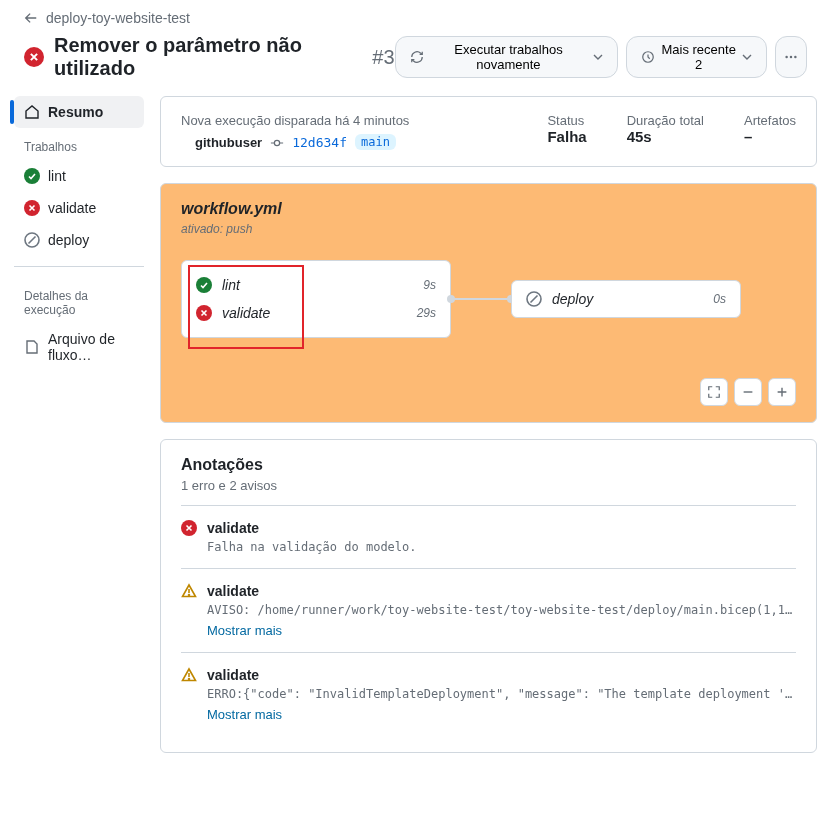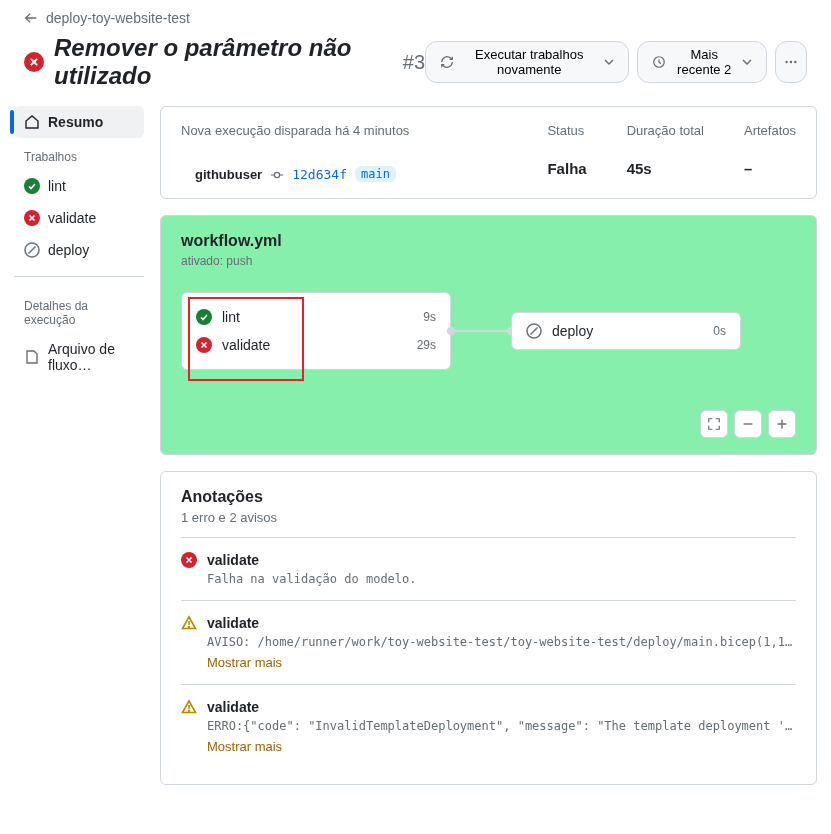--- a/index.html
+++ b/index.html
@@ -1,37 +1,37 @@
 <!DOCTYPE html>
 <html><head>
 <meta charset="utf-8">
 <style>
   * { box-sizing: border-box; margin: 0; padding: 0; }
   body { font-family: -apple-system, BlinkMacSystemFont, "Segoe UI", Helvetica, Arial, sans-serif; font-size: 14px; color: #1f2328; background: #fff; width: 831px; }
   .header { padding: 10px 24px 16px; }
   .back-link { display: flex; align-items: center; gap: 8px; color: #656d76; font-size: 14px; margin-bottom: 8px; cursor: pointer; }
   .title-row { display: flex; align-items: center; justify-content: space-between; }
   .title-left { display: flex; align-items: center; gap: 10px; }
-  .title-text { font-size: 24px; font-weight: 600; font-style: italic; }
+  .title-text { font-size: 20px; font-weight: 600; }
   .title-num { font-size: 20px; color: #656d76; font-weight: 400; }
   .btn-group { display: flex; gap: 8px; }
   .btn { display: inline-flex; align-items: center; gap: 6px; padding: 5px 14px; border: 1px solid #d0d7de; border-radius: 12px; background: #f6f8fa; font-size: 13px; cursor: pointer; }
   .btn-icon-only { padding: 5px 8px; }
   .main { display: flex; gap: 16px; padding: 0 14px 24px; }
   .sidebar { width: 130px; flex-shrink: 0; }
   .side-item { display: flex; align-items: center; gap: 8px; padding: 8px 10px; border-radius: 6px; cursor: pointer; font-size: 14px; }
   .side-item.active { background: #f0f1f3; font-weight: 600; position: relative; }
   .side-item.active::before { content: ""; position: absolute; left: -4px; top: 4px; bottom: 4px; width: 4px; background: #0969da; border-radius: 2px; }
   .side-heading { font-size: 12px; color: #656d76; padding: 12px 10px 6px; }
   .side-divider { border: none; border-top: 1px solid #d0d7de; margin: 10px 0; }
   .content { flex: 1; min-width: 0; }
   .card { border: 1px solid #d0d7de; border-radius: 6px; padding: 16px 20px; margin-bottom: 16px; background: #fff; }
-  .card.gray { background: #86efac; }
+  .card.gray { background: #fdba74; font-style: italic; }
   .meta-row { display: flex; gap: 40px; }
-  .meta-col { display: flex; flex-direction: column; gap: 22px; }
+  .meta-col { display: flex; flex-direction: column; gap: 0; }
   .meta-label { font-size: 13px; color: #656d76; }
   .meta-val { font-size: 15px; font-weight: 600; }
   .trigger-info { display: flex; align-items: flex-end; gap: 8px; font-size: 13px; margin-top: 6px; padding-left: 14px;}
   .commit-hash { font-family: ui-monospace, SFMono-Regular, "SF Mono", Menlo, monospace; color: #0969da; }
   .branch-badge { background: #ddf4ff; color: #0969da; padding: 1px 6px; border-radius: 6px; font-family: ui-monospace, monospace; font-size: 12px; }
   .wf-title { font-size: 16px; font-weight: 600; margin-bottom: 4px; }
   .wf-sub { font-size: 12px; color: #656d76; margin-bottom: 24px; }
   .graph-row { display: flex; align-items: center; gap: 0; }
   .job-box { background: #fff; border: 1px solid #d0d7de; border-radius: 6px; padding: 10px 14px; width: 270px; position: relative; }
   .job-item { display: flex; align-items: center; justify-content: space-between; padding: 6px 0; }
@@ -43,21 +43,21 @@
   .connector::before { left: -4px; } .connector::after { right: -4px; }
   .job-box.single { display: flex; align-items: center; justify-content: space-between; width: 230px; padding: 10px 14px; }
   .graph-controls { display: flex; justify-content: flex-end; gap: 6px; margin-top: 40px; }
   .graph-btn { width: 28px; height: 28px; border: 1px solid #d0d7de; border-radius: 6px; background: #fff; display: flex; align-items: center; justify-content: center; cursor: pointer; color: #656d76; }
   .anno-title { font-size: 16px; font-weight: 600; margin-bottom: 4px; }
   .anno-sub { font-size: 13px; color: #656d76; margin-bottom: 12px; }
   .anno-item { display: flex; gap: 10px; padding: 14px 0; border-top: 1px solid #d0d7de; }
   .anno-body { flex: 1; min-width: 0; }
   .anno-name { font-weight: 600; margin-bottom: 4px; }
   .anno-msg { font-family: ui-monospace, SFMono-Regular, monospace; font-size: 12px; color: #656d76; white-space: nowrap; overflow: hidden; text-overflow: ellipsis; }
-  .show-more { color: #a16207; font-size: 13px; margin-top: 6px; cursor: pointer; }
+  .show-more { color: #0369a1; font-size: 13px; margin-top: 6px; cursor: pointer; }
   svg { flex-shrink: 0; }
   .icon-pass { fill: #1a7f37; }
   .icon-fail { fill: #d1242f; }
   .icon-warn { fill: none; stroke: #bf8700; stroke-width: 1.6; }
 </style>
 </head>
 <body>
 
 <svg width="0" height="0" style="position:absolute">
   <defs>

